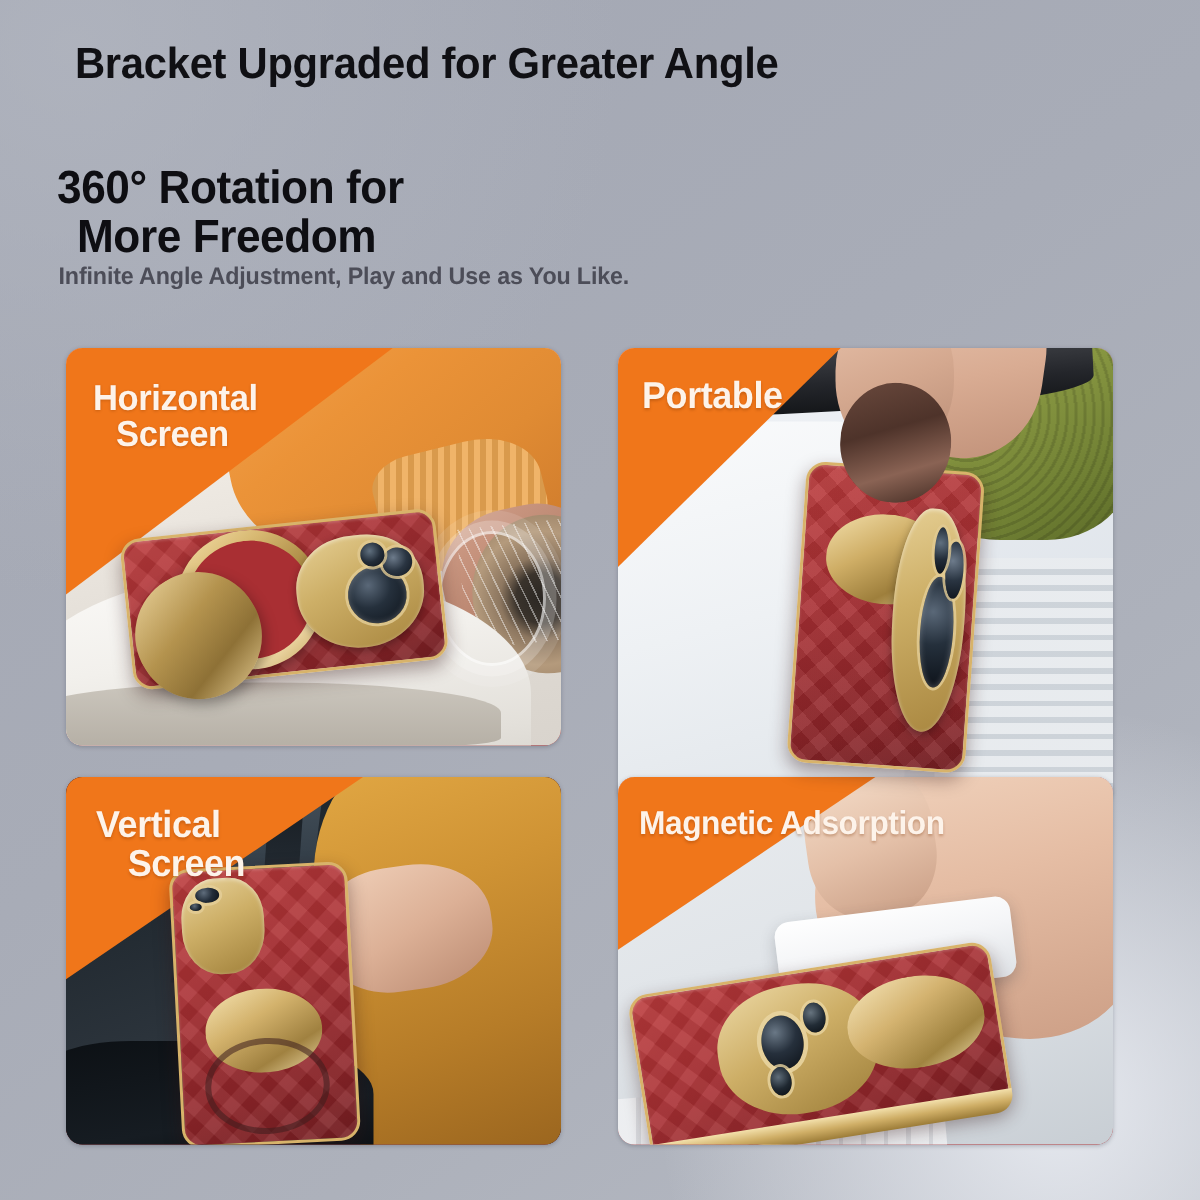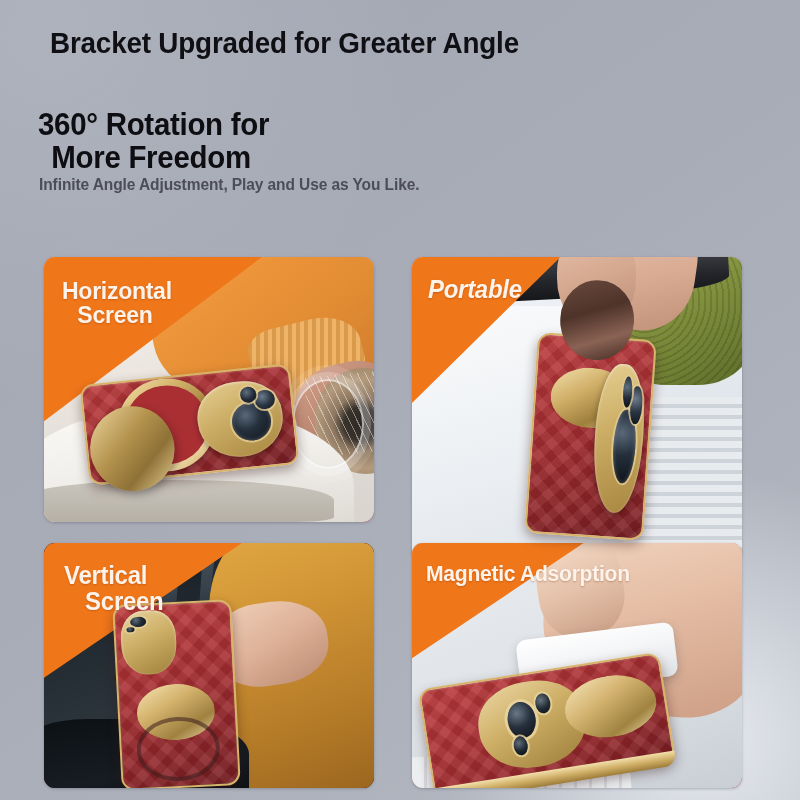--- a/index.html
+++ b/index.html
@@ -42,24 +42,23 @@
     white-space:nowrap;
   }
 
   
   .panel {
     position:absolute;
     border-radius:11px;
     overflow:hidden;
     background:#b91c1c;
     box-shadow:0 1px 3px rgba(40,45,60,0.28);
-    margin-top:25px;
   }
   #panel-horizontal { left:44px;  top:232px; width:330px; height:265px; }
-  #panel-portable   { left:412px; top:232px; width:330px; height:304px;font-style:italic; }
+  #panel-portable   { left:412px; top:232px; width:330px; height:304px; }
   #panel-vertical   { left:44px;  top:518px; width:330px; height:245px; }
   #panel-magnetic   { left:412px; top:518px; width:330px; height:245px;padding-left:40px; }
 
   .scene { position:absolute; inset:0; }
 
   
   .corner-banner {
     position:absolute; left:0; top:0;
     width:100%; height:100%;
     pointer-events:none;

